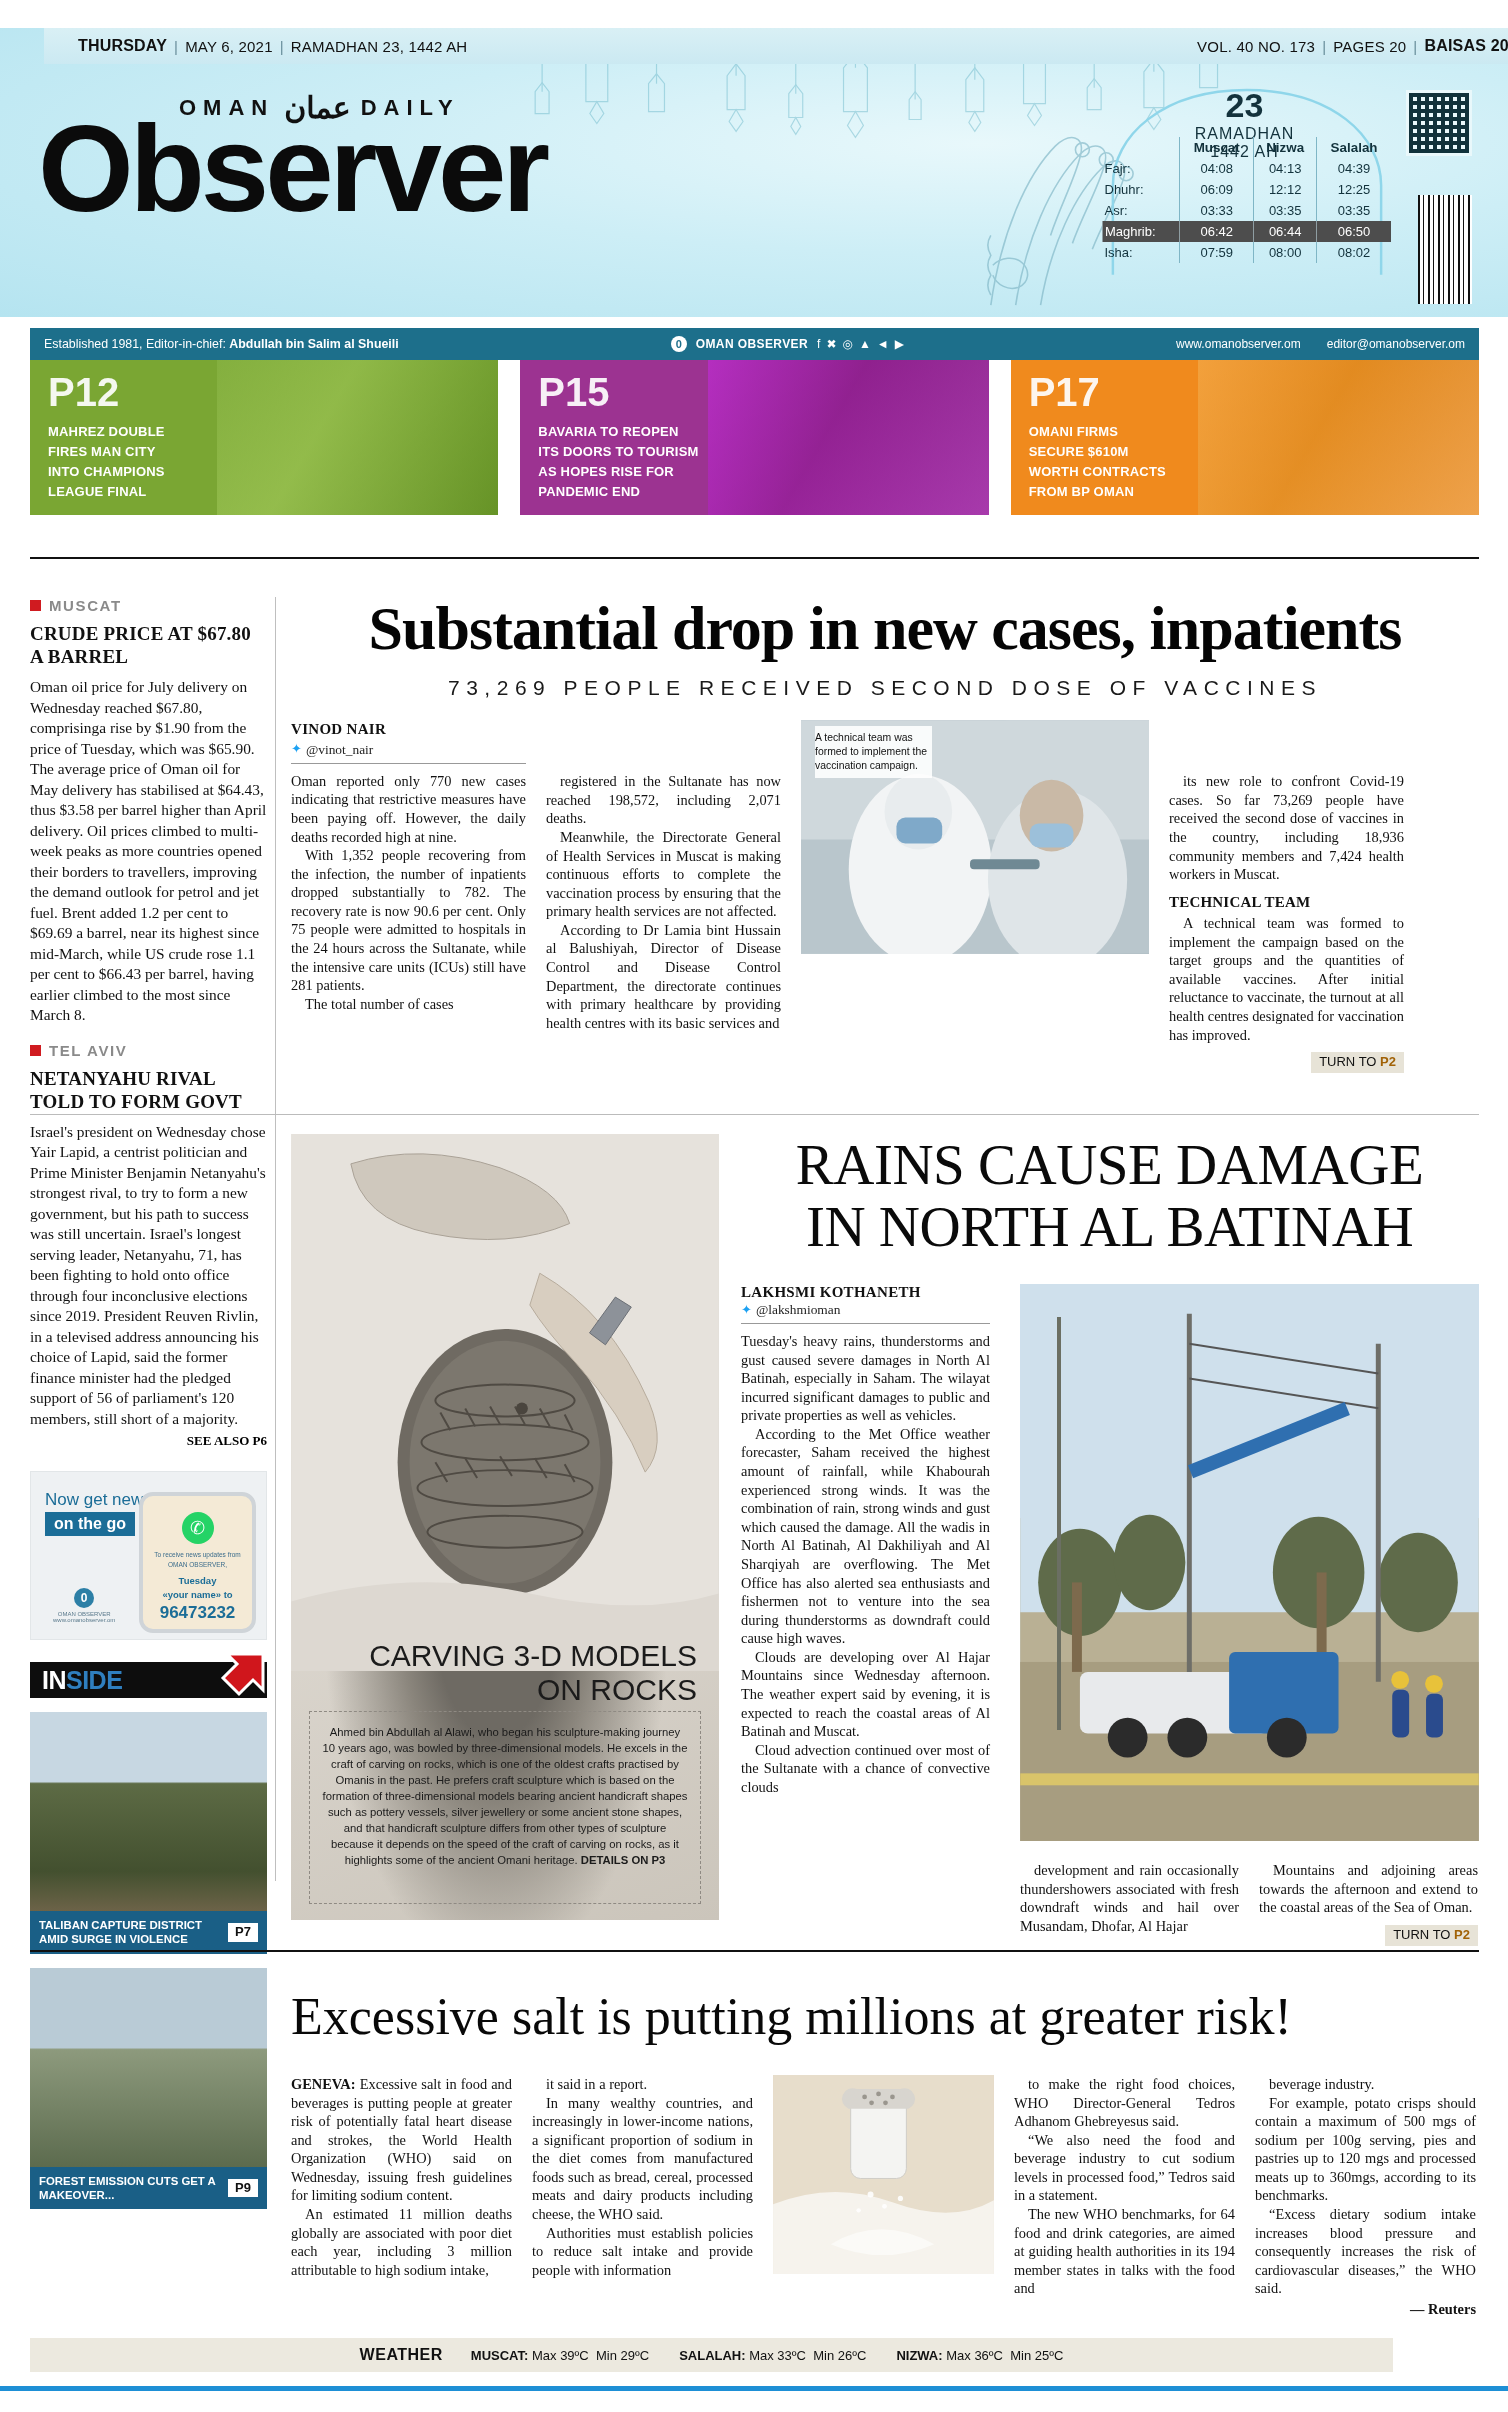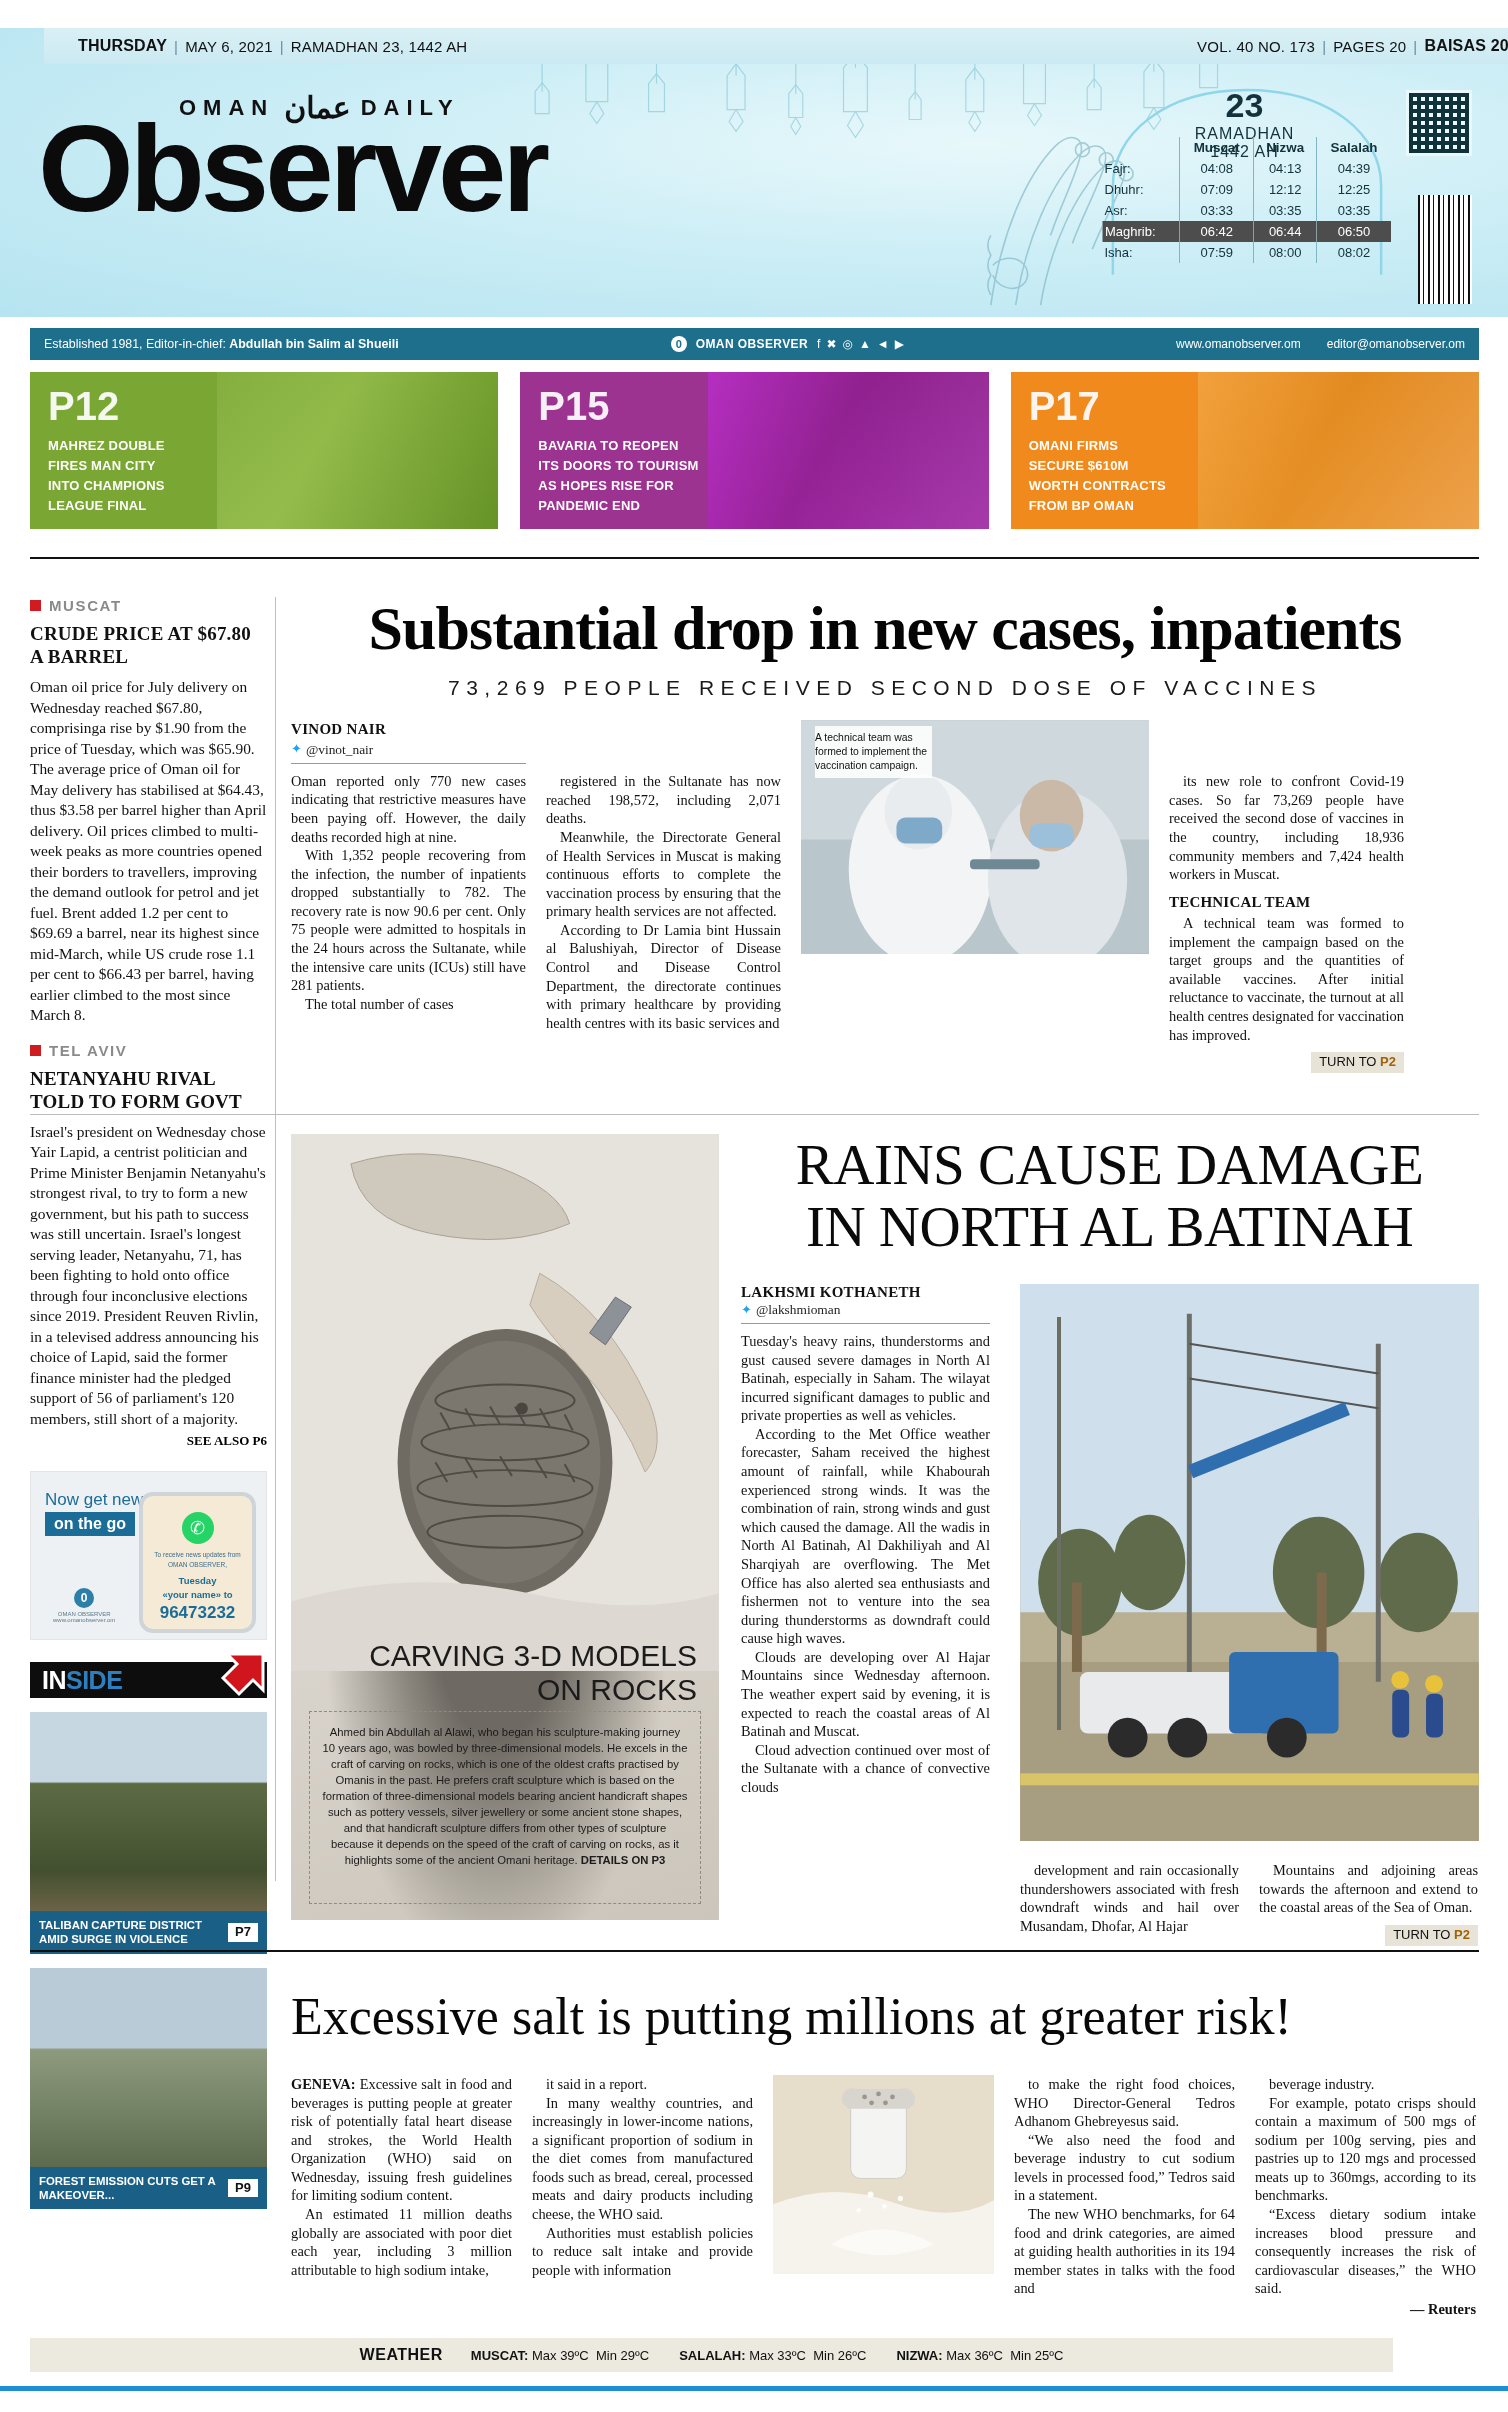--- a/index.html
+++ b/index.html
@@ -96,21 +96,21 @@
   .estbar .c { flex:1; display:flex; align-items:center; justify-content:center; gap:9px; }
   .obs-logo-mini {
     width:16px;height:16px;border-radius:50%;background:#fff;color:#1d6f8b;
     display:inline-flex;align-items:center;justify-content:center;font-weight:bold;font-size:11px;
   }
   .estbar .c .nm { font-weight:bold; letter-spacing:0.4px; font-size:12px;}
   .socials { display:flex; gap:6px; font-size:12px; align-items:center; }
   .estbar .r { flex:0 0 auto; display:flex; gap:26px; font-size:12px; }
 
   
-  .promos { position:absolute; left:30px; top:372px; width:1449px; height:157px; display:flex; gap:22px; }
+  .promos { position:absolute; left:30px; top:358px; width:1449px; height:157px; display:flex; gap:22px; }
   .promo { flex:1; position:relative; overflow:hidden; display:flex; }
   .promo .tint { position:absolute; inset:0; }
   .promo .solid { position:absolute; left:0; top:0; bottom:0; width:40%; }
   .promo .txt { position:relative; z-index:3; padding:14px 18px; color:#fff; display:flex; flex-direction:column; }
   .promo .pnum { font-family:"Liberation Sans", sans-serif; font-weight:bold; font-size:40px; line-height:1; margin-bottom:10px; opacity:.92; }
   .promo .plines { font-family:"Liberation Sans", sans-serif; font-weight:bold; font-size:13px; line-height:1.55; letter-spacing:0.2px; }
   .promo.green .solid { background:#7aa633; } .promo.green .tint { background:linear-gradient(90deg,#7aa633 0 40%, #8db84a 40%, #6f9e2c 100%); }
   .promo.purple .solid { background:#9c3391; } .promo.purple .tint { background:linear-gradient(90deg,#9c3391 0 40%, #b62fc2 40%, #7d1d78 100%); }
   .promo.orange .solid { background:#f08a1d; } .promo.orange .tint { background:linear-gradient(90deg,#f08a1d 0 40%, #f3a13d 40%, #d97a12 100%); }
   .promo .photo { position:absolute; right:0; top:0; bottom:0; width:62%; opacity:.55; }
@@ -346,21 +346,21 @@
           </thead>
         <tbody id="prayer-body">
             <tr class="">
       <td>Fajr:</td>
               <td>04:08</td>
               <td>04:13</td>
               <td>04:39</td>
             </tr>
             <tr class="">
       <td>Dhuhr:</td>
-              <td>07:09</td>
+              <td>06:09</td>
               <td>12:12</td>
               <td>12:25</td>
             </tr>
             <tr class="">
       <td>Asr:</td>
               <td>03:33</td>
               <td>03:35</td>
               <td>03:35</td>
             </tr>
             <tr class="hl">

